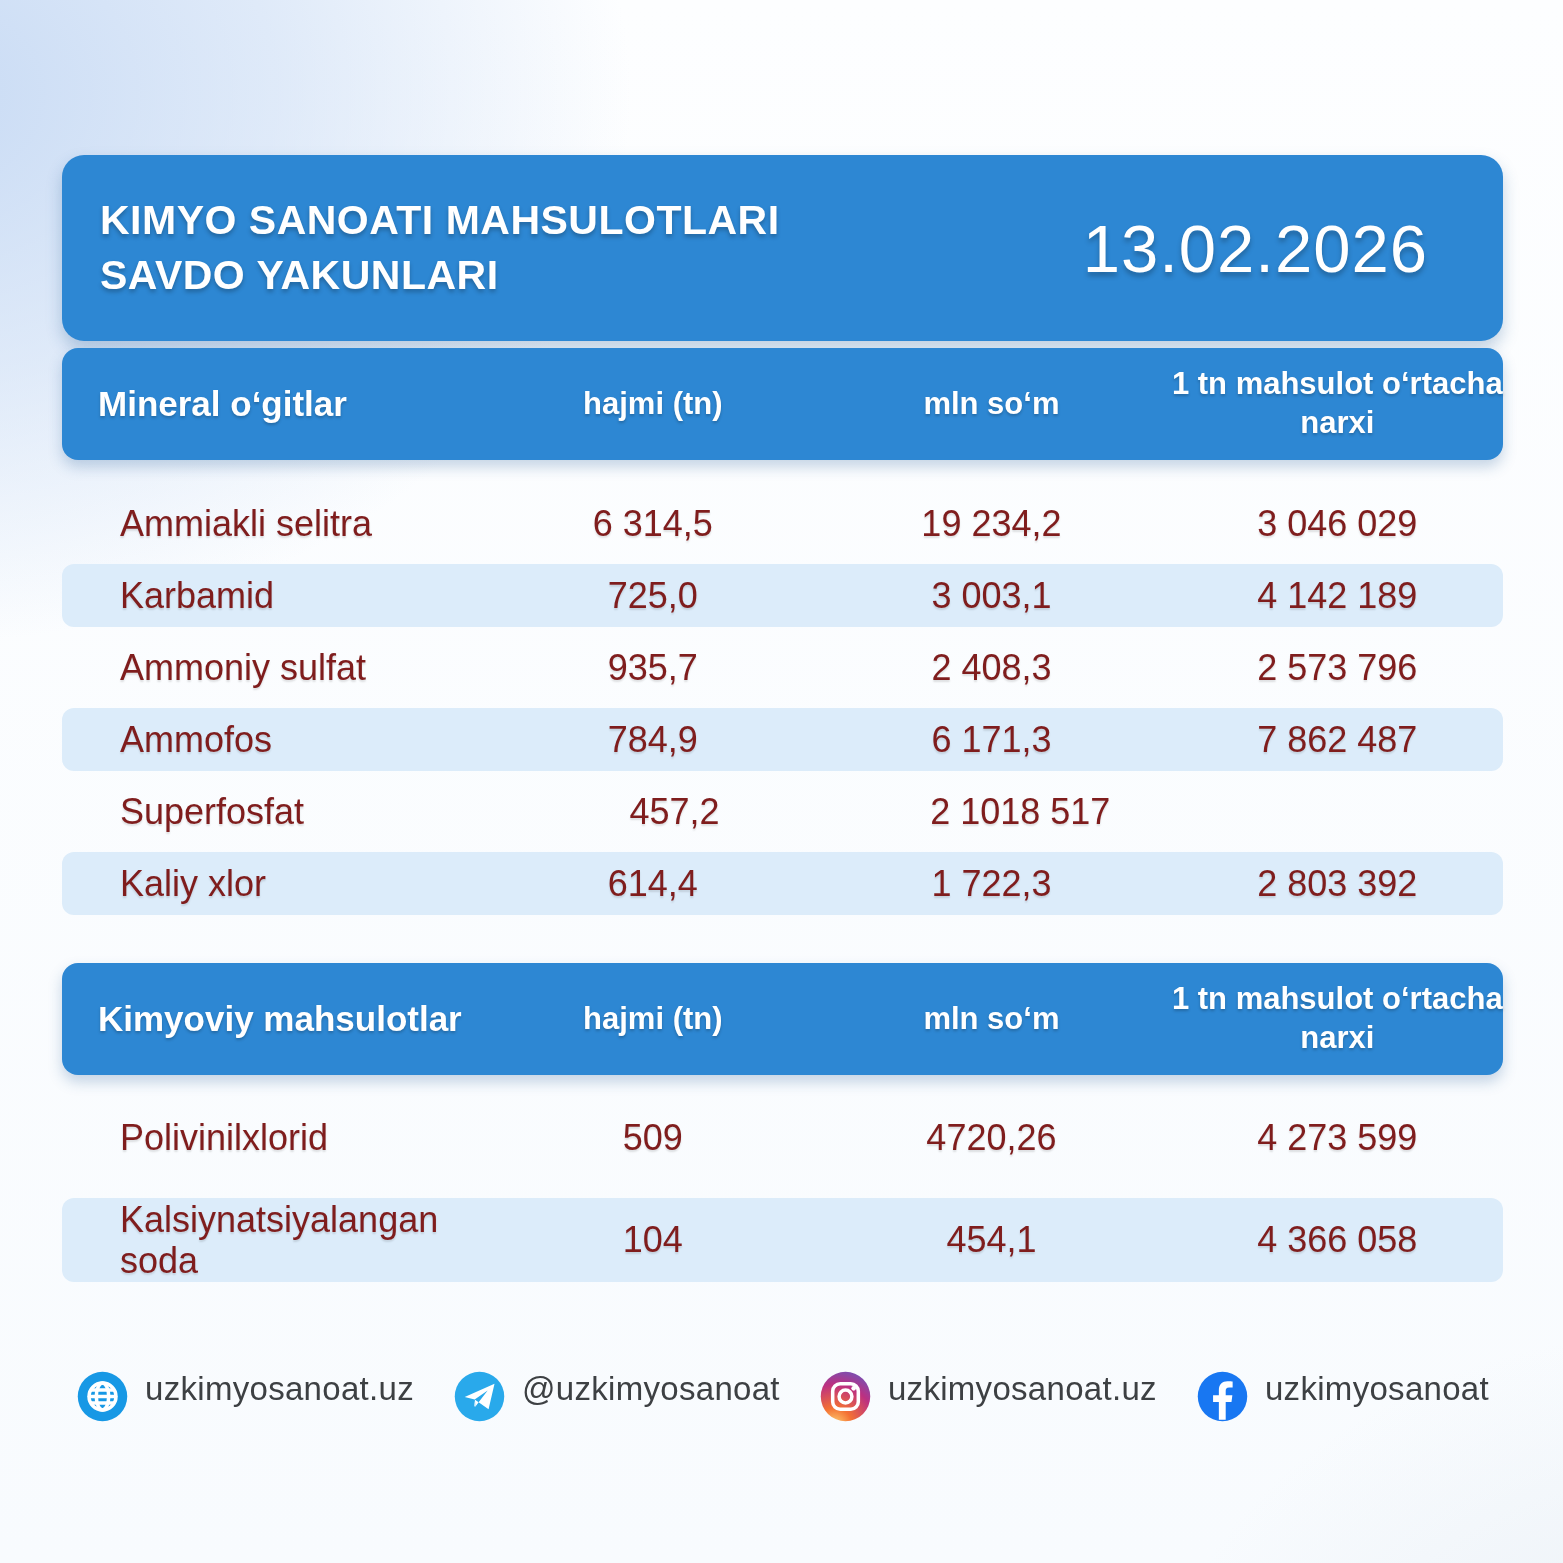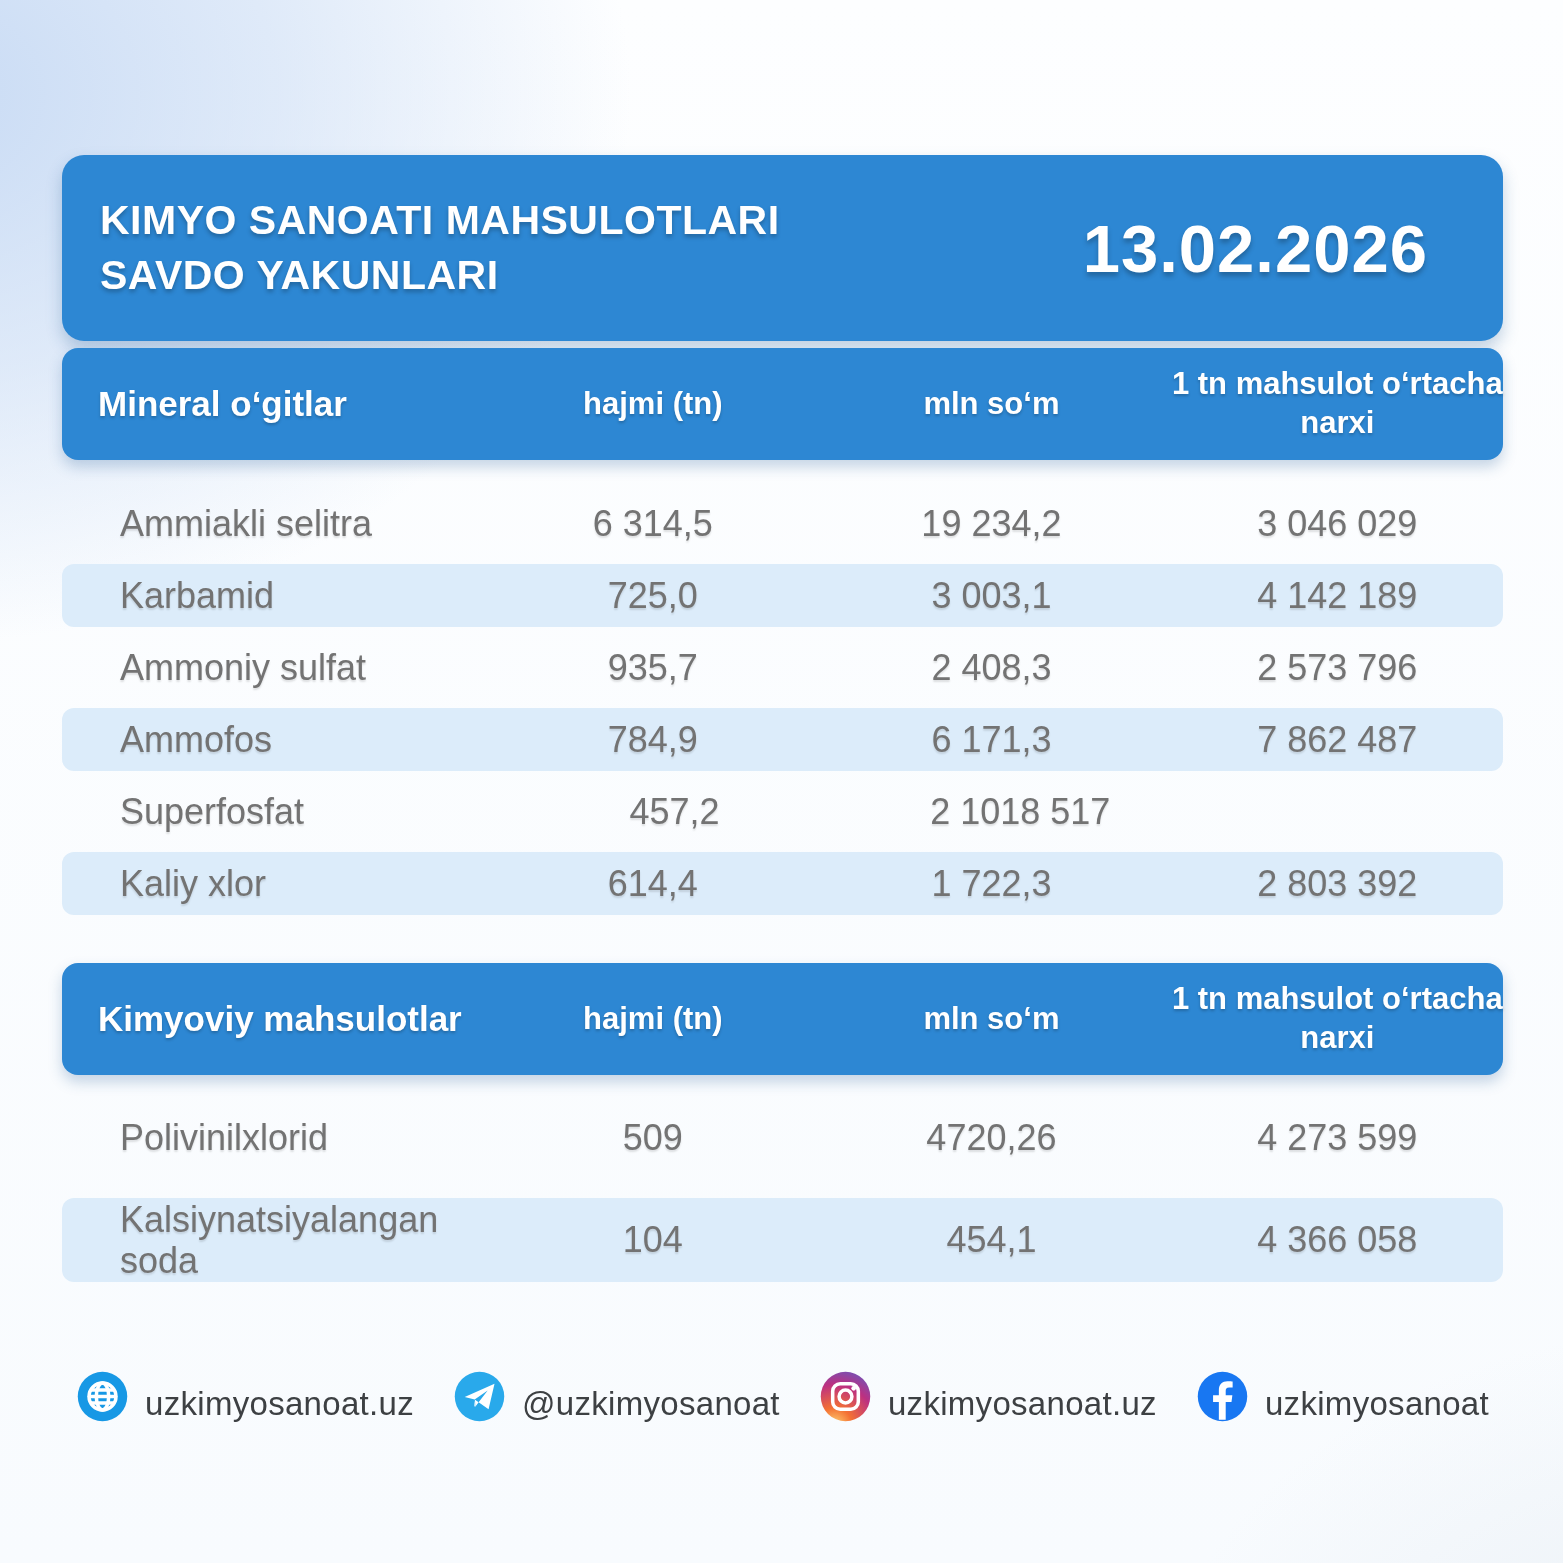--- a/index.html
+++ b/index.html
@@ -23,21 +23,21 @@
     box-shadow: 0 8px 16px rgba(36, 92, 150, 0.28);
     display: flex; align-items: center; justify-content: space-between;
     padding: 0 75px 0 38px;
   }
   .header-title {
     color: #fff; font-size: 41px; font-weight: 800; line-height: 1.34;
     letter-spacing: 0.5px;
     text-shadow: 0 3px 4px rgba(0,0,0,0.25);
   }
   .header-date {
-    color: #fff; font-size: 67px; font-weight: 700; letter-spacing: 1px;
+    color: #fff; font-size: 67px; font-weight: 400; letter-spacing: 1px;
     text-shadow: 0 4px 5px rgba(0,0,0,0.25);
   }
 
   
   .table-block { position: absolute; left: 62px; right: 60px; }
   .t1 { top: 348px; }
   .t2 { top: 963px; }
 
   .table-head {
     background: #2d87d3;
@@ -60,36 +60,36 @@
   .col-num  { text-align: center; }
   .col-hajmi { width: 22%; }
   .col-mln   { width: 25%; }
   .col-narxi { width: 23%; }
 
   .rows { margin-top: 32px; }
   .row {
     height: 63px; margin-bottom: 9px;
     display: flex; align-items: center;
     border-radius: 12px;
-    font-size: 36px; color: #737373;
+    font-size: 36px; color: #7f1d1d;
     text-shadow: 0 2px 2px rgba(0,0,0,0.12);
   }
   .row.alt { background: #dcecfa; }
   .row .col-name { padding-left: 58px; line-height: 1.15; }
   .row.tall { height: 84px; }
   .t2 .rows { margin-top: 30px; }
   .t2 .row-pvc { height: 66px; margin-bottom: 27px; }
 
   
   .footer {
     position: absolute; left: 62px; right: 60px; top: 1370px;
     display: flex; align-items: center; justify-content: space-between;
     padding: 0 14px;
   }
-  .social { display: flex; align-items: flex-end; gap: 16px; }
+  .social { display: flex; align-items: flex-start; gap: 16px; }
   .social-text { font-size: 33px; color: #3d4043; letter-spacing: 0.3px; }
   .social-icon { width: 53px; height: 53px; display: block; }
 </style>
 </head>
 <body>
 
 <div class="page">
 
   <div class="header-card">
     <div class="header-title">

